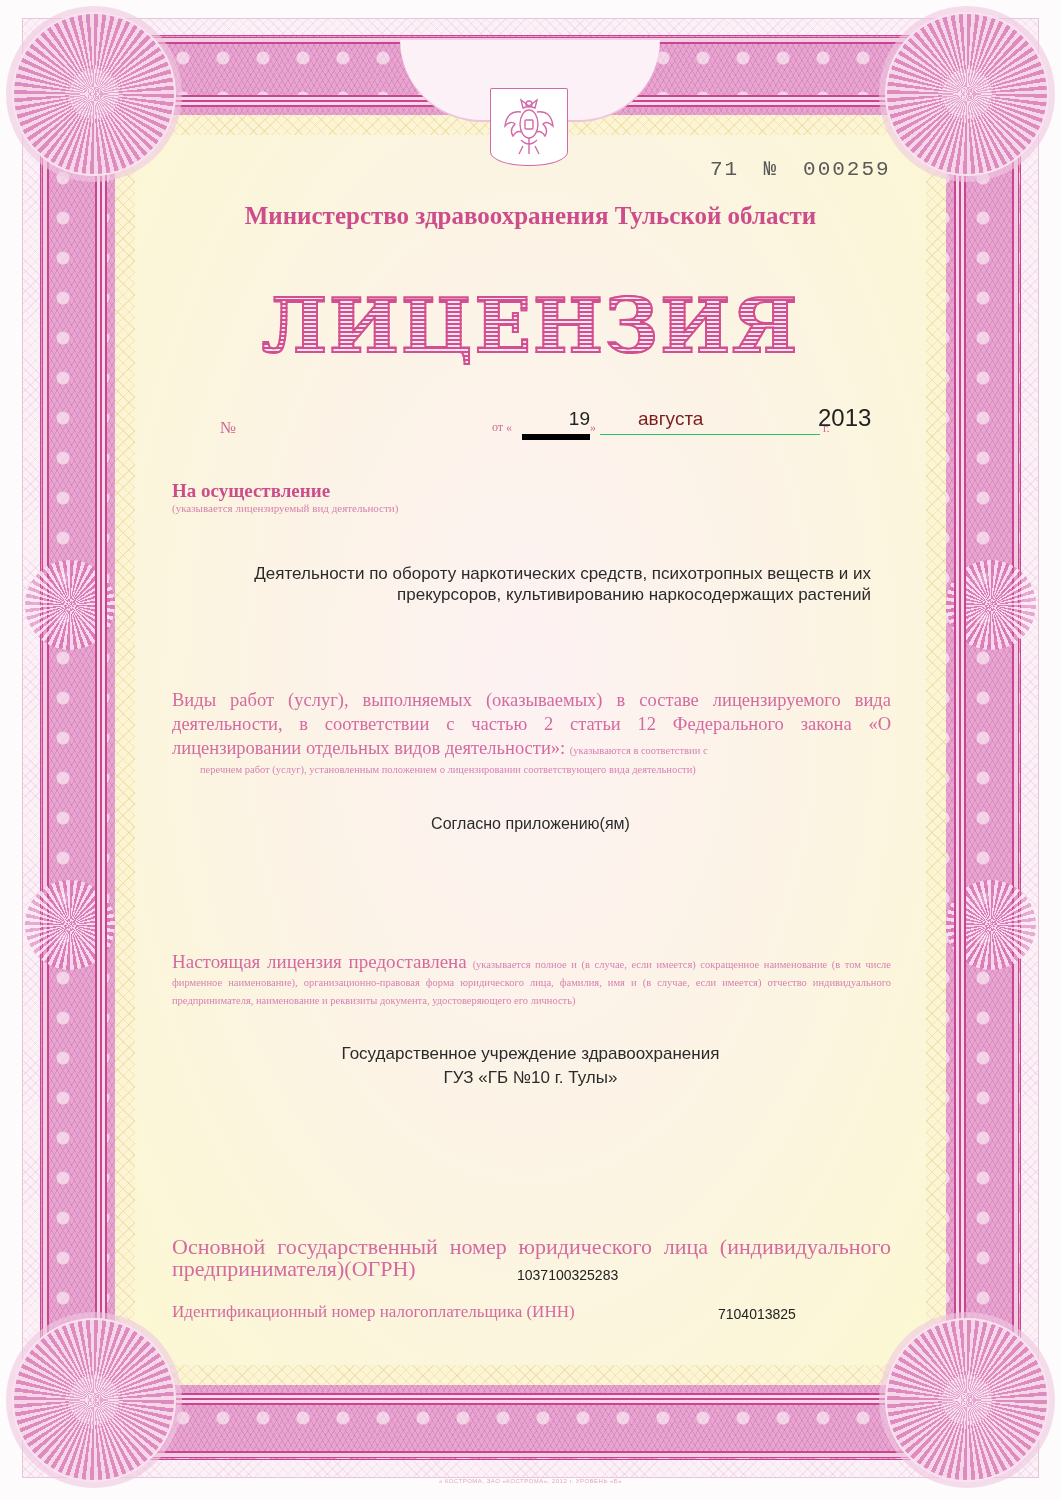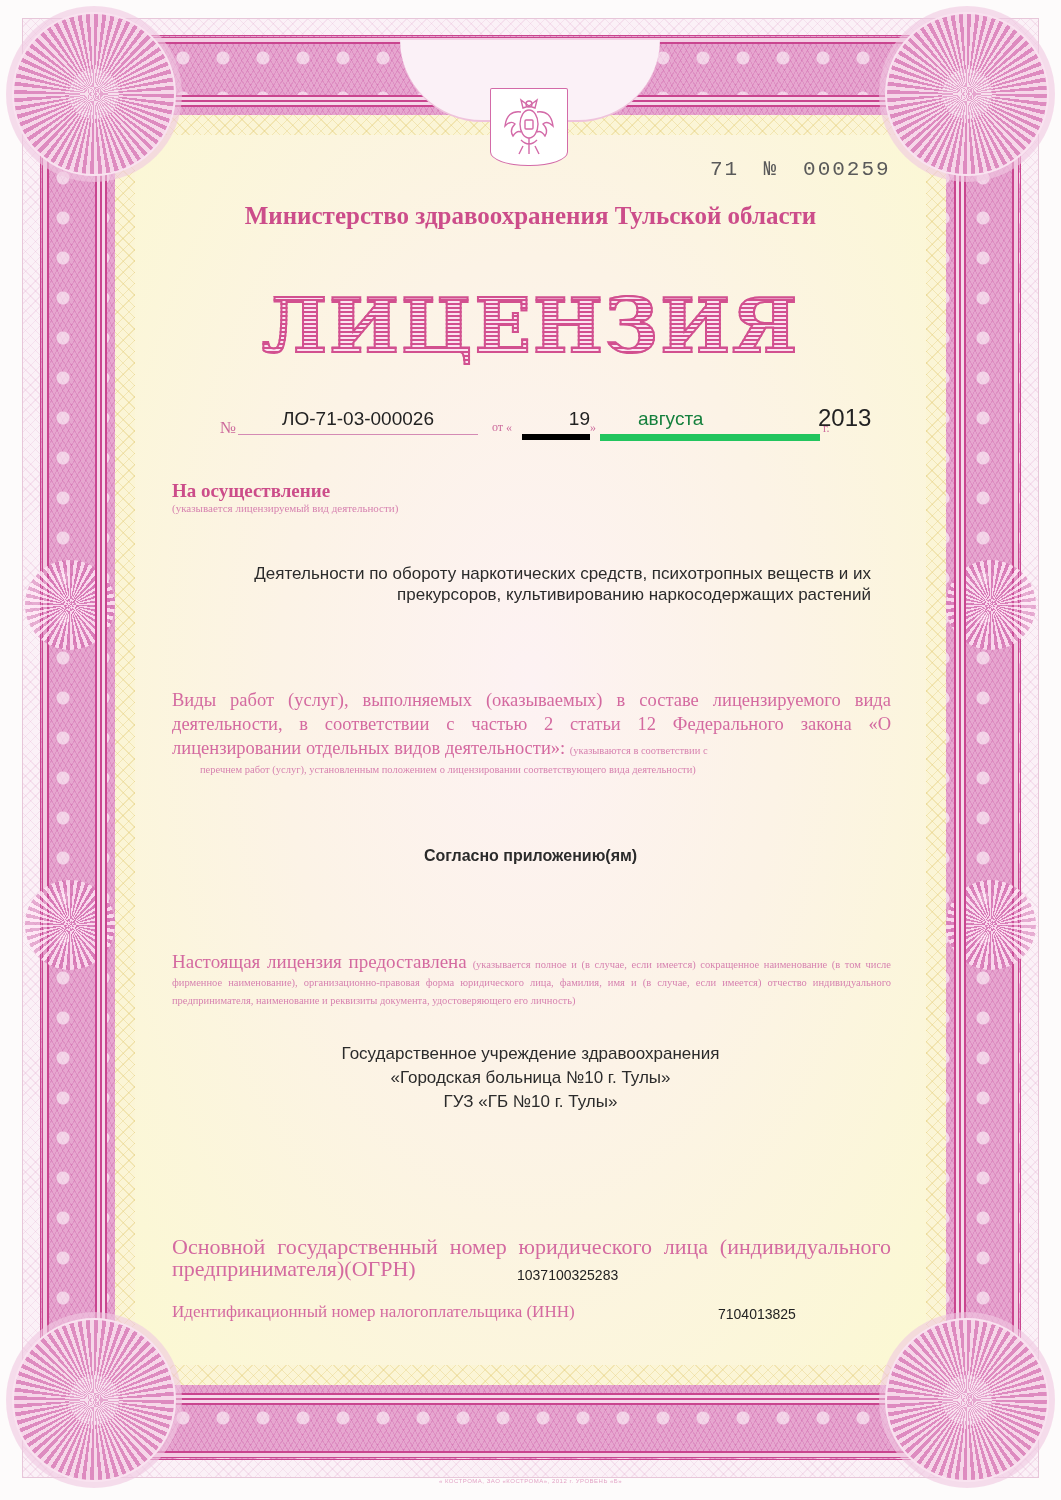--- a/index.html
+++ b/index.html
@@ -100,21 +100,21 @@
     .number-row {
       position: absolute; top: 404px; left: 220px; width: 640px; height: 36px;
       font-family: "Liberation Sans", sans-serif;
     }
     .small-pink { color: #cc6a9c; font-family: "Liberation Serif", serif; }
     .num-label { position: absolute; left: 0; top: 14px; font-size: 17px; }
     .num-value { position: absolute; left: 18px; width: 240px; top: 4px; font-size: 19px; color: #222; text-align: center; border-bottom: 1px solid #d48ab4; padding-bottom: 4px; }
     .ot-label { position: absolute; left: 272px; top: 16px; font-size: 12px; }
     .day-value { position: absolute; left: 302px; width: 68px; top: 4px; font-size: 19px; color: #222; text-align: right; border-bottom: 6px solid #000000; padding-bottom: 4px; }
     .quote-close { position: absolute; left: 370px; top: 16px; font-size: 12px; }
-    .month-value { position: absolute; left: 380px; width: 220px; top: 4px; font-size: 19px; color: #15803d; border-bottom: 7px solid #22c55e; padding-bottom: 4px; padding-left: 38px; box-sizing: border-box; }
+    .month-value { position: absolute; left: 380px; width: 220px; top: 4px; font-size: 19px; color: #7f1d1d; border-bottom: 1px solid #22c55e; padding-bottom: 4px; padding-left: 38px; box-sizing: border-box; }
     .year-value { position: absolute; left: 598px; top: 0; font-size: 24px; color: #222; }
     .g-label { position: absolute; left: 603px; top: 17px; font-size: 12px; }
 
     .section-heading-bold {
       position: absolute; left: 172px; top: 480px; font-size: 19px; font-weight: bold; color: #cc4d8a;
     }
     .hint {
       font-family: "Liberation Serif", serif; font-size: 11px; color: #d783b0;
     }
     .hint-1 { position: absolute; left: 172px; top: 502px; }
@@ -122,22 +122,22 @@
       position: absolute; left: 190px; right: 190px; top: 563px; text-align: right;
       font-family: "Liberation Sans", sans-serif; font-size: 17px; line-height: 21px; color: #2b2b2b;
     }
     .works-block {
       position: absolute; left: 172px; right: 170px; top: 688px;
       font-size: 18.5px; line-height: 24px; color: #d46aa0; text-align: justify;
     }
     .works-block .hint { font-size: 10.5px; }
     .works-sub { display: block; font-size: 10.5px; line-height: 14px; color: #d783b0; margin-left: 28px; }
     .annex {
-      position: absolute; left: 0; right: 0; top: 847px; text-align: center;
-      font-family: "Liberation Sans", sans-serif; font-size: 16px; color: #2b2b2b; font-weight: bold;
+      position: absolute; left: 0; right: 0; top: 815px; text-align: center;
+      font-family: "Liberation Sans", sans-serif; font-size: 16px; color: #2b2b2b;
     }
     .granted-block {
       position: absolute; left: 172px; right: 170px; top: 954px;
       color: #d46aa0; line-height: 16px; text-align: justify;
     }
     .granted-block .lead { font-size: 19px; }
     .granted-block .hint { font-size: 10.5px; }
     .org {
       position: absolute; left: 0; right: 0; top: 1042px; text-align: center;
       font-family: "Liberation Sans", sans-serif; font-size: 17px; line-height: 24px; color: #2b2b2b;
@@ -196,21 +196,20 @@
 <div class="serial">
   <span>71</span>
   <span style="margin:0 10px;">№</span>
   <span>000259</span>
 </div>
 <div class="ministry">Министерство здравоохранения Тульской области</div>
 <div class="title">ЛИЦЕНЗИЯ</div>
 
 <div class="number-row">
   <span class="num-label small-pink">№</span>
-  <span class="num-value">ЛО-71-03-000026</span>
   <span class="ot-label small-pink">от «</span>
   <span class="day-value">19</span>
   <span class="quote-close small-pink">»</span>
   <span class="month-value">августа</span>
   <span class="year-value">2013</span>
   <span class="g-label small-pink">г.</span>
 </div>
 
 <div class="section-heading-bold">На осуществление</div>
 <div class="hint hint-1">(указывается лицензируемый вид деятельности)</div>
@@ -222,21 +221,20 @@
   <span class="works-sub">перечнем работ (услуг), установленным положением о лицензировании соответствующего вида деятельности)</span>
 </div>
 <div class="annex">Согласно приложению(ям)</div>
 
 <div class="granted-block">
   <span class="lead">Настоящая лицензия предоставлена</span>
   <span class="hint">(указывается полное и (в случае, если имеется) сокращенное наименование (в том числе фирменное наименование), организационно-правовая форма юридического лица, фамилия, имя и (в случае, если имеется) отчество индивидуального предпринимателя, наименование и реквизиты документа, удостоверяющего его личность)</span>
 </div>
 <div class="org">
   <div>Государственное учреждение здравоохранения</div>
-  <div>«Городская больница №10 г. Тулы»</div>
   <div>ГУЗ «ГБ №10 г. Тулы»</div>
 </div>
 
 <div class="ogrn-label">Основной государственный номер юридического лица (индивидуального предпринимателя)(ОГРН)</div>
 <div class="ogrn-value">1037100325283</div>
 <div class="inn-label">Идентификационный номер налогоплательщика (ИНН)</div>
 <div class="inn-value">7104013825</div>
 
 <div class="printer">« КОСТРОМА, ЗАО «КОСТРОМА», 2012 г. УРОВЕНЬ «Б»</div>
 

